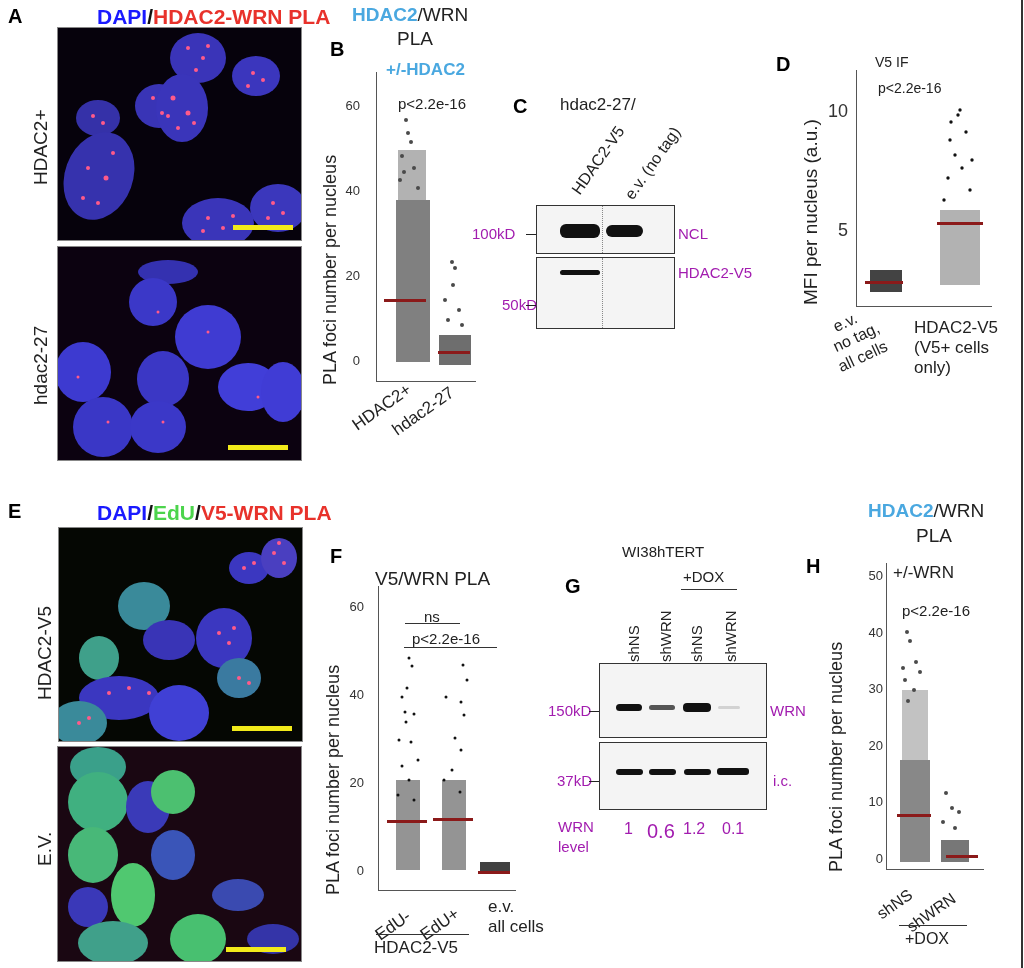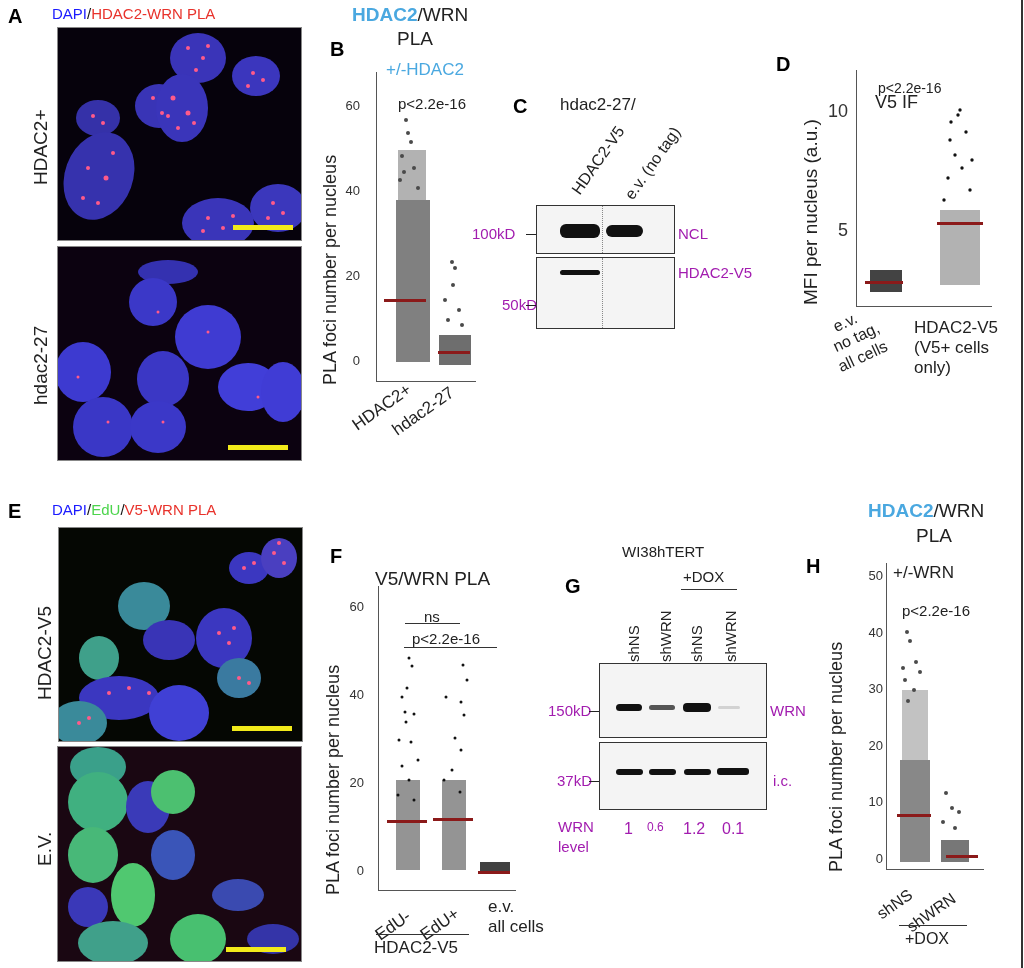--- a/index.html
+++ b/index.html
@@ -1,20 +1,20 @@
 <!DOCTYPE html>
 <html><head>
 <meta charset="utf-8">
 <style>
   html, body { margin:0; padding:0; }
   body { width:1024px; height:968px; background:#ffffff; position:relative; overflow:hidden;
          font-family:"Liberation Sans", sans-serif; color:#111; }
   .abs { position:absolute; }
   .panel-letter { position:absolute; font-weight:bold; font-size:20px; color:#000; }
-  .title { position:absolute; font-weight:normal; font-size:15px; white-space:nowrap; }
+  .title { position:absolute; font-weight:bold; font-size:21px; white-space:nowrap;margin-left:45px; }
   .micro { position:absolute; border:1px solid #888; overflow:hidden; }
   .vlabel { position:absolute; transform-origin:left top; transform:rotate(-90deg); white-space:nowrap; font-size:18px; color:#222; }
   .axis-y { position:absolute; border-left:1px solid #555; }
   .axis-x { position:absolute; border-top:1px solid #555; }
   .tick { position:absolute; font-size:13px; color:#333; text-align:right; width:30px; }
   .ptxt { position:absolute; font-size:15px; color:#222; white-space:nowrap; }
   .rot { position:absolute; transform-origin:left bottom; transform:rotate(-35deg); white-space:nowrap; font-size:17px; color:#222; }
   .mean { position:absolute; height:3px; background:#8b1a1a; }
   .blot { position:absolute; border:1.5px solid #333; background:#f4f4f4; }
   .band { position:absolute; background:#111; border-radius:6px; }
@@ -97,21 +97,21 @@
       </g>
   </svg>
   <div class="scalebar" style="left:170px;top:198px;width:60px;"></div>
 </div>
 
 <div class="ptxt" style="left:352px;top:4px;font-size:19px;">
   <span style="color:#4aa8e0;font-weight:bold;">HDAC2</span><span>/WRN</span>
 </div>
 <div class="ptxt" style="left:397px;top:28px;font-size:19px;">PLA</div>
 <div class="panel-letter" style="left:330px;top:38px;">B</div>
-<div class="ptxt" style="left:386px;top:60px;font-size:17px;font-weight:normal;color:#4aa8e0;">+/-HDAC2</div>
+<div class="ptxt" style="left:386px;top:60px;font-size:17px;font-weight:bold;color:#4aa8e0;">+/-HDAC2</div>
 <div class="ptxt" style="left:398px;top:95px;">p&lt;2.2e-16</div>
 <div class="vlabel" style="left:320px;top:385px;">PLA foci number per nucleus</div>
 <div class="tick" style="left:330px;top:98px;">60</div>
 <div class="tick" style="left:330px;top:183px;">40</div>
 <div class="tick" style="left:330px;top:268px;">20</div>
 <div class="tick" style="left:330px;top:353px;">0</div>
 <div class="axis-y" style="left:376px;top:72px;height:310px;"></div>
 <div class="axis-x" style="left:376px;top:381px;width:100px;"></div>
 <svg style="left:0;top:0;" width="1" height="1">
   <g fill="#4a4a4a">
@@ -154,21 +154,21 @@
   <div class="abs" style="left:65px;top:0;height:70px;border-left:1px dotted #888;"></div>
 </div>
 <div class="kd" style="left:472px;top:225px;">100kD</div>
 <div class="abs" style="left:526px;top:234px;width:10px;border-top:1px solid #222;"></div>
 <div class="kd" style="left:502px;top:296px;">50kD</div>
 <div class="abs" style="left:526px;top:305px;width:10px;border-top:1px solid #222;"></div>
 <div class="kd" style="left:678px;top:225px;">NCL</div>
 <div class="kd" style="left:678px;top:264px;">HDAC2-V5</div>
 
 <div class="panel-letter" style="left:776px;top:53px;">D</div>
-<div class="ptxt" style="left:875px;top:54px;font-size:18px;margin-top:38px;">V5 IF</div>
+<div class="ptxt" style="left:875px;top:54px;font-size:14px;">V5 IF</div>
 <div class="ptxt" style="left:878px;top:80px;font-size:14px;">p&lt;2.2e-16</div>
 <div class="vlabel" style="left:800px;top:305px;font-size:19px;">MFI per nucleus (a.u.)</div>
 <div class="tick" style="left:818px;top:101px;font-size:18px;">10</div>
 <div class="tick" style="left:818px;top:220px;font-size:18px;">5</div>
 <div class="axis-y" style="left:856px;top:70px;height:237px;"></div>
 <div class="axis-x" style="left:856px;top:306px;width:136px;"></div>
 <svg style="left:0;top:0;" width="1" height="1">
   <rect x="870" y="270" width="32" height="22" fill="#222" opacity="0.85"></rect>
   <rect x="940" y="210" width="40" height="75" fill="#222" opacity="0.35"></rect>
   <g fill="#111">
@@ -329,21 +329,21 @@
 </div>
 <div class="kd" style="left:548px;top:702px;">150kD</div>
 <div class="abs" style="left:589px;top:711px;width:10px;border-top:1px solid #222;"></div>
 <div class="kd" style="left:557px;top:772px;">37kD</div>
 <div class="abs" style="left:589px;top:781px;width:10px;border-top:1px solid #222;"></div>
 <div class="kd" style="left:770px;top:702px;">WRN</div>
 <div class="kd" style="left:773px;top:772px;">i.c.</div>
 <div class="kd" style="left:558px;top:818px;">WRN</div>
 <div class="kd" style="left:558px;top:838px;">level</div>
 <div class="kd" style="left:624px;top:820px;font-size:16px;">1</div>
-<div class="kd" style="left:647px;top:820px;font-size:12px;">0.6</div>
+<div class="kd" style="left:647px;top:820px;font-size:20px;">0.6</div>
 <div class="kd" style="left:683px;top:820px;font-size:16px;">1.2</div>
 <div class="kd" style="left:722px;top:820px;font-size:16px;">0.1</div>
 
 <div class="ptxt" style="left:868px;top:500px;font-size:19px;">
   <span style="color:#4aa8e0;font-weight:bold;">HDAC2</span><span>/WRN</span>
 </div>
 <div class="ptxt" style="left:916px;top:525px;font-size:19px;">PLA</div>
 <div class="panel-letter" style="left:806px;top:555px;">H</div>
 <div class="ptxt" style="left:893px;top:563px;font-size:17px;">+/-WRN</div>
 <div class="ptxt" style="left:902px;top:602px;font-size:15px;">p&lt;2.2e-16</div>

